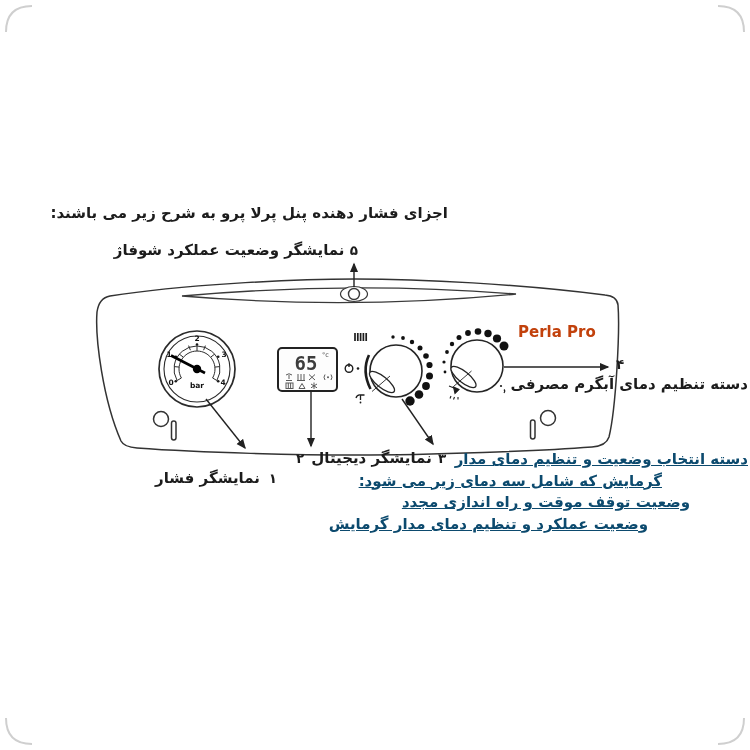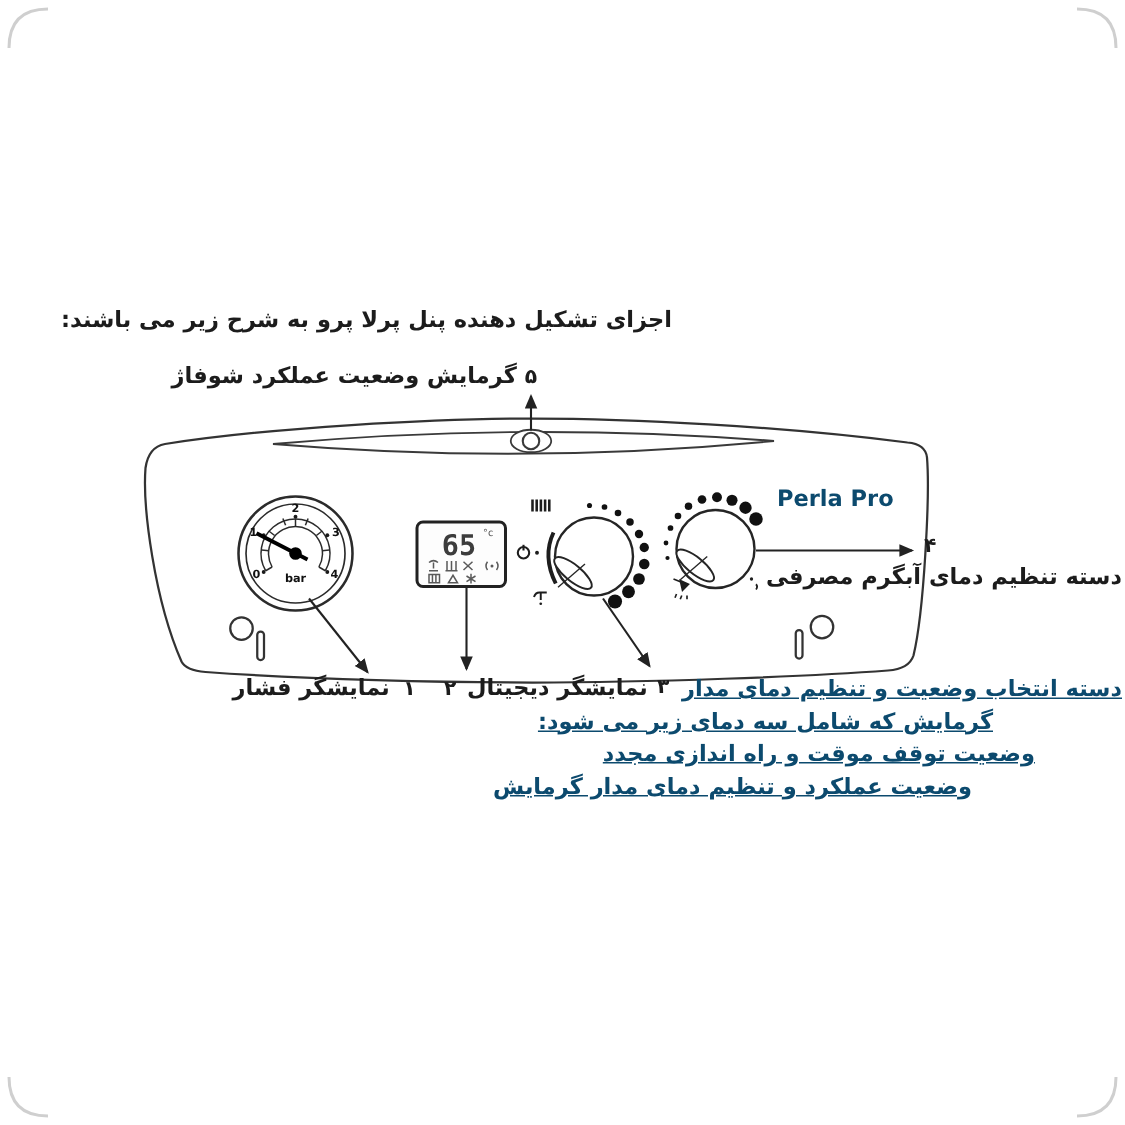--- a/index.html
+++ b/index.html
@@ -2,21 +2,21 @@
 <html><head>
 <meta charset="utf-8">
 <style>
   html,body{margin:0;padding:0;background:#ffffff;}
   #stage{position:relative;width:750px;height:750px;background:#ffffff;overflow:hidden;
          font-family:"DejaVu Sans",sans-serif;}
   #art{position:absolute;left:0;top:0;}
   .fa{position:absolute;direction:rtl;unicode-bidi:embed;white-space:nowrap;
       font-weight:bold;color:#1c1c1c;font-size:15px;line-height:19px;}
   .num{font-size:13.5px;font-weight:bold;color:#1c1c1c;}
-  .brand{position:absolute;font-weight:bold;color:#0c4a6e;font-size:15px;letter-spacing:0px;
+  .brand{position:absolute;font-weight:bold;color:#c2410c;font-size:15px;letter-spacing:0px;
          font-family:"DejaVu Sans",sans-serif;white-space:nowrap;}
   #title{top:204px;right:302px;font-size:15px;}
   #label5{top:241px;right:392px;}
   #label4-text{top:375px;right:2px;text-align:center;}
   #num4{position:absolute;left:616px;top:356px;}
   #label1{position:absolute;left:155px;top:449px;display:flex;gap:9px;align-items:baseline;}
   #label2{position:absolute;left:296px;top:449px;display:flex;gap:7px;align-items:baseline;}
   #num3{position:absolute;left:438px;top:450px;}
   #modes{position:absolute;right:2px;top:449px;text-align:right;}
   #modes .ln{direction:rtl;font-weight:bold;color:#0c4a6e;font-size:15px;line-height:21.6px;white-space:nowrap;text-decoration:underline;}
@@ -173,34 +173,34 @@
     </defs>
     <g stroke="#222222" stroke-width="1.4" fill="none">
       <line x1="206" y1="399" x2="245" y2="448" marker-end="url(#ah)"></line>
       <line x1="311" y1="391" x2="311" y2="446" marker-end="url(#ah)"></line>
       <line x1="402" y1="399" x2="433" y2="444" marker-end="url(#ah)"></line>
       <line x1="504" y1="367" x2="608" y2="367" marker-end="url(#ah)"></line>
       <line x1="354" y1="287" x2="354" y2="264" marker-end="url(#ah)"></line>
     </g>
   </svg>
 
-  <div id="title" class="fa">اجزای تشکیل دهنده پنل پرلا پرو به شرح زیر می باشند:</div>
+  <div id="title" class="fa">اجزای فشار دهنده پنل پرلا پرو به شرح زیر می باشند:</div>
 
   <div id="label5" class="fa">
     <span class="num">۵</span>
-    <span>گرمایش وضعیت عملکرد شوفاژ</span>
+    <span>نمایشگر وضعیت عملکرد شوفاژ</span>
   </div>
 
   <div class="brand" style="left:518px;top:323px;">Perla Pro</div>
 
   <span id="num4" class="num">۴</span>
   <div id="label4-text" class="fa">دسته تنظیم دمای آبگرم مصرفی</div>
 
   <div id="label1">
-    <span class="fa" style="position:static;">نمایشگر فشار</span>
+    <span class="fa" style="position:static;margin-top:20px;">نمایشگر فشار</span>
     <span class="num">۱</span>
   </div>
 
   <div id="label2">
     <span class="num">۲</span>
     <span class="fa" style="position:static;">نمایشگر دیجیتال</span>
   </div>
 
   <span id="num3" class="num">۳</span>
 

